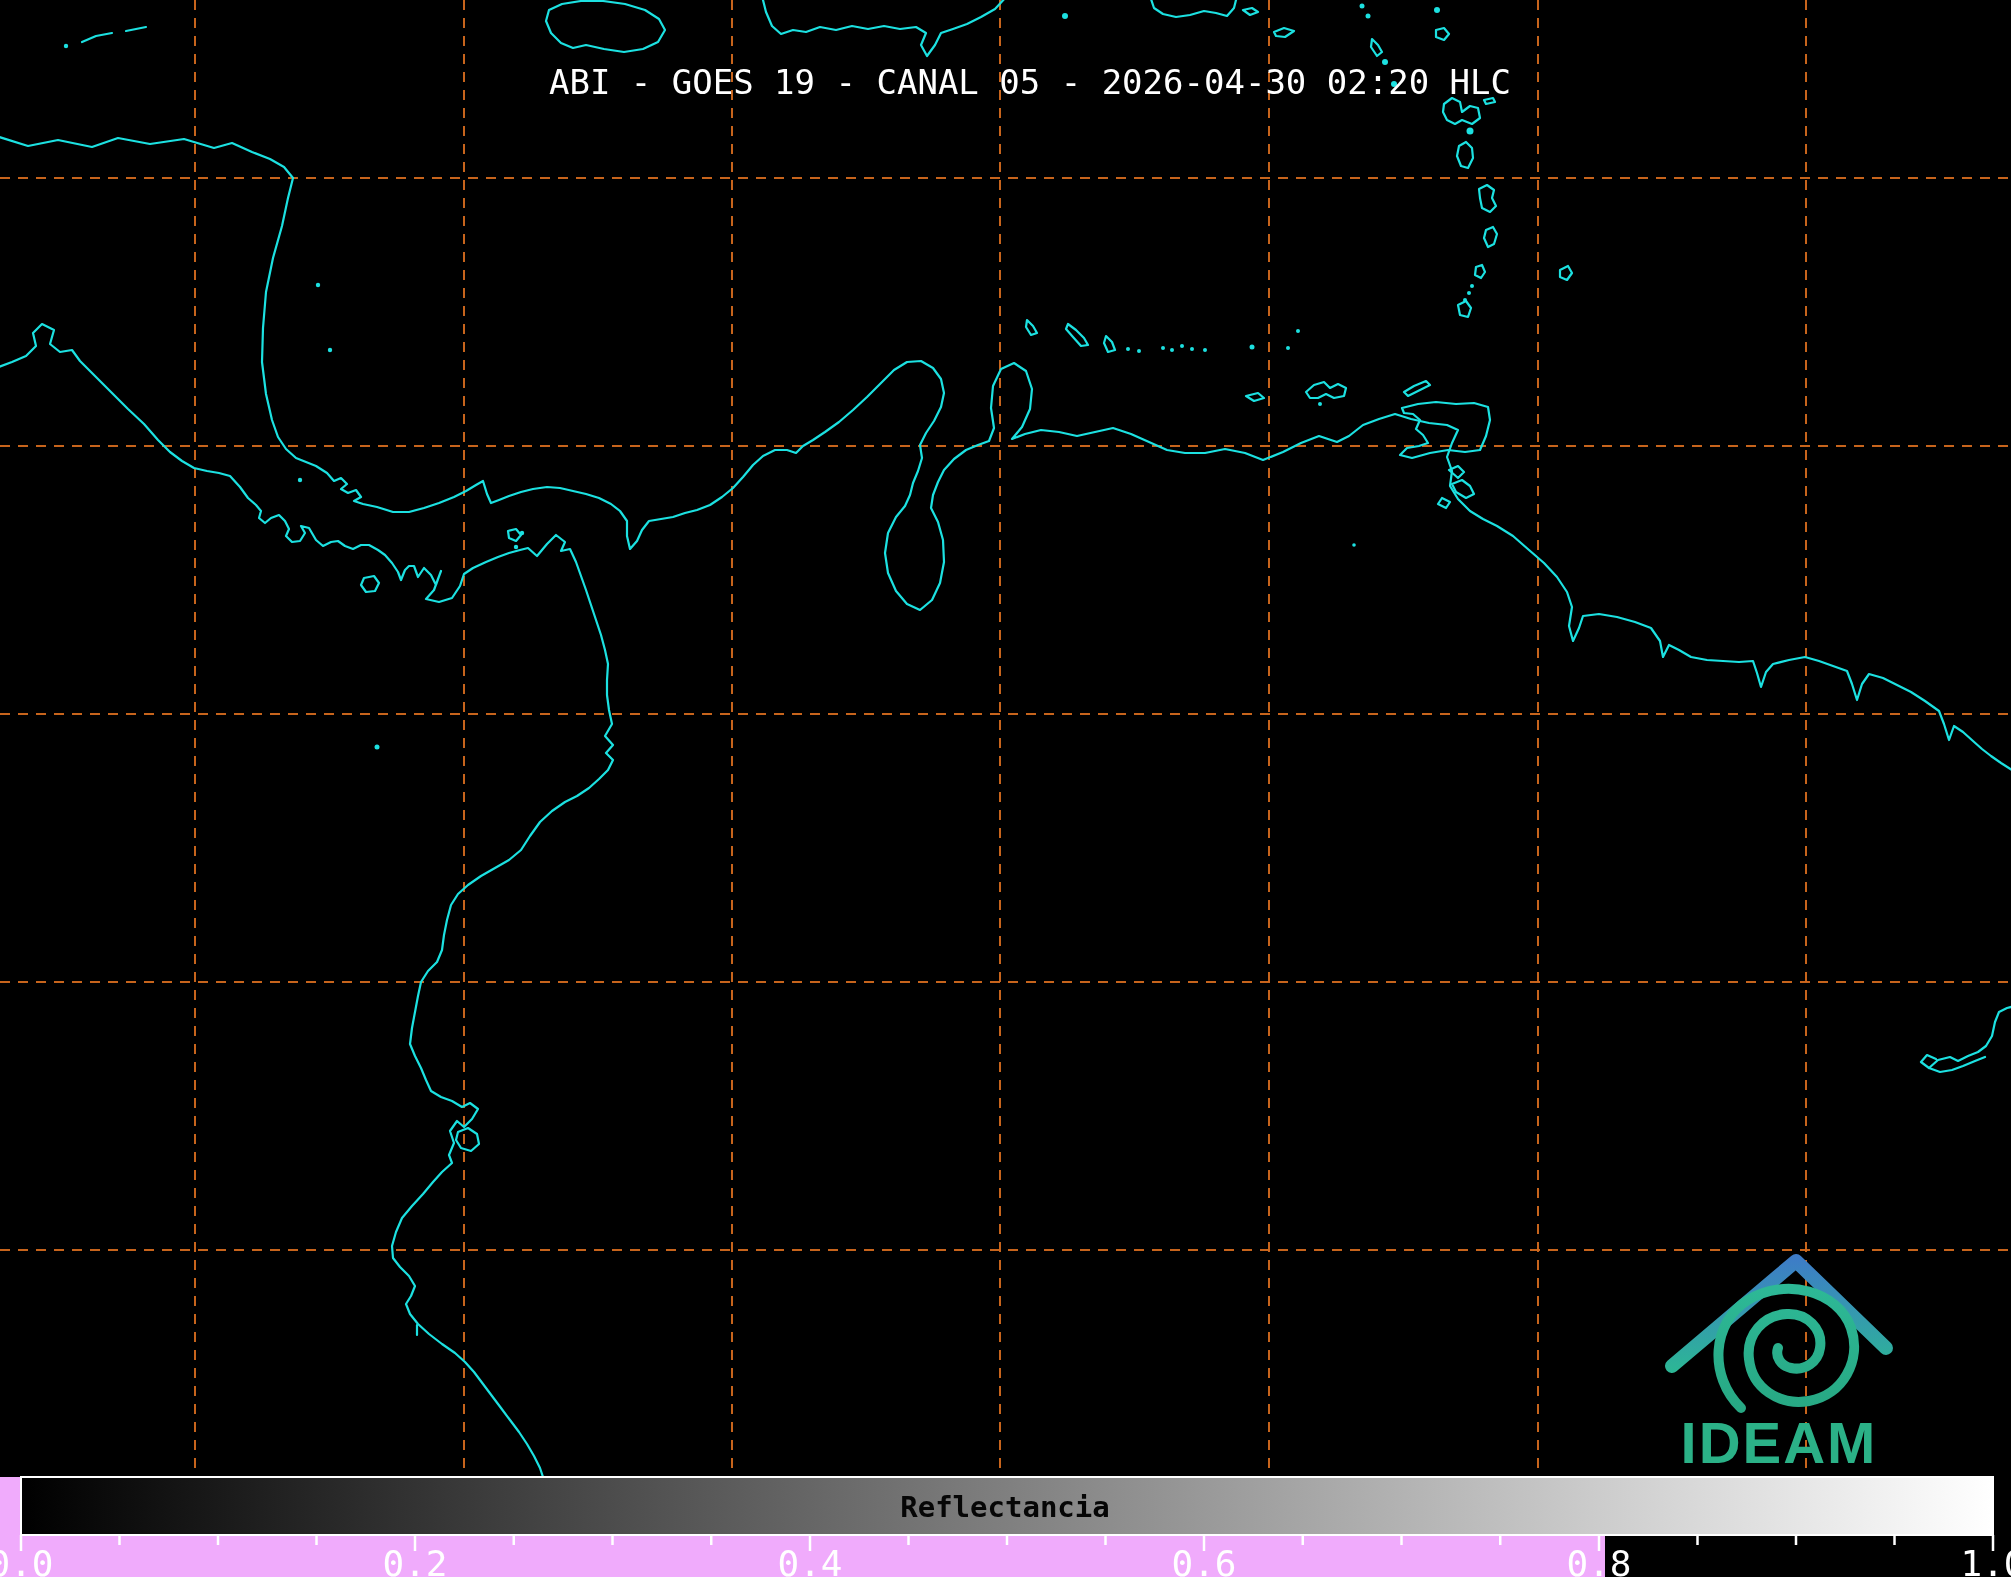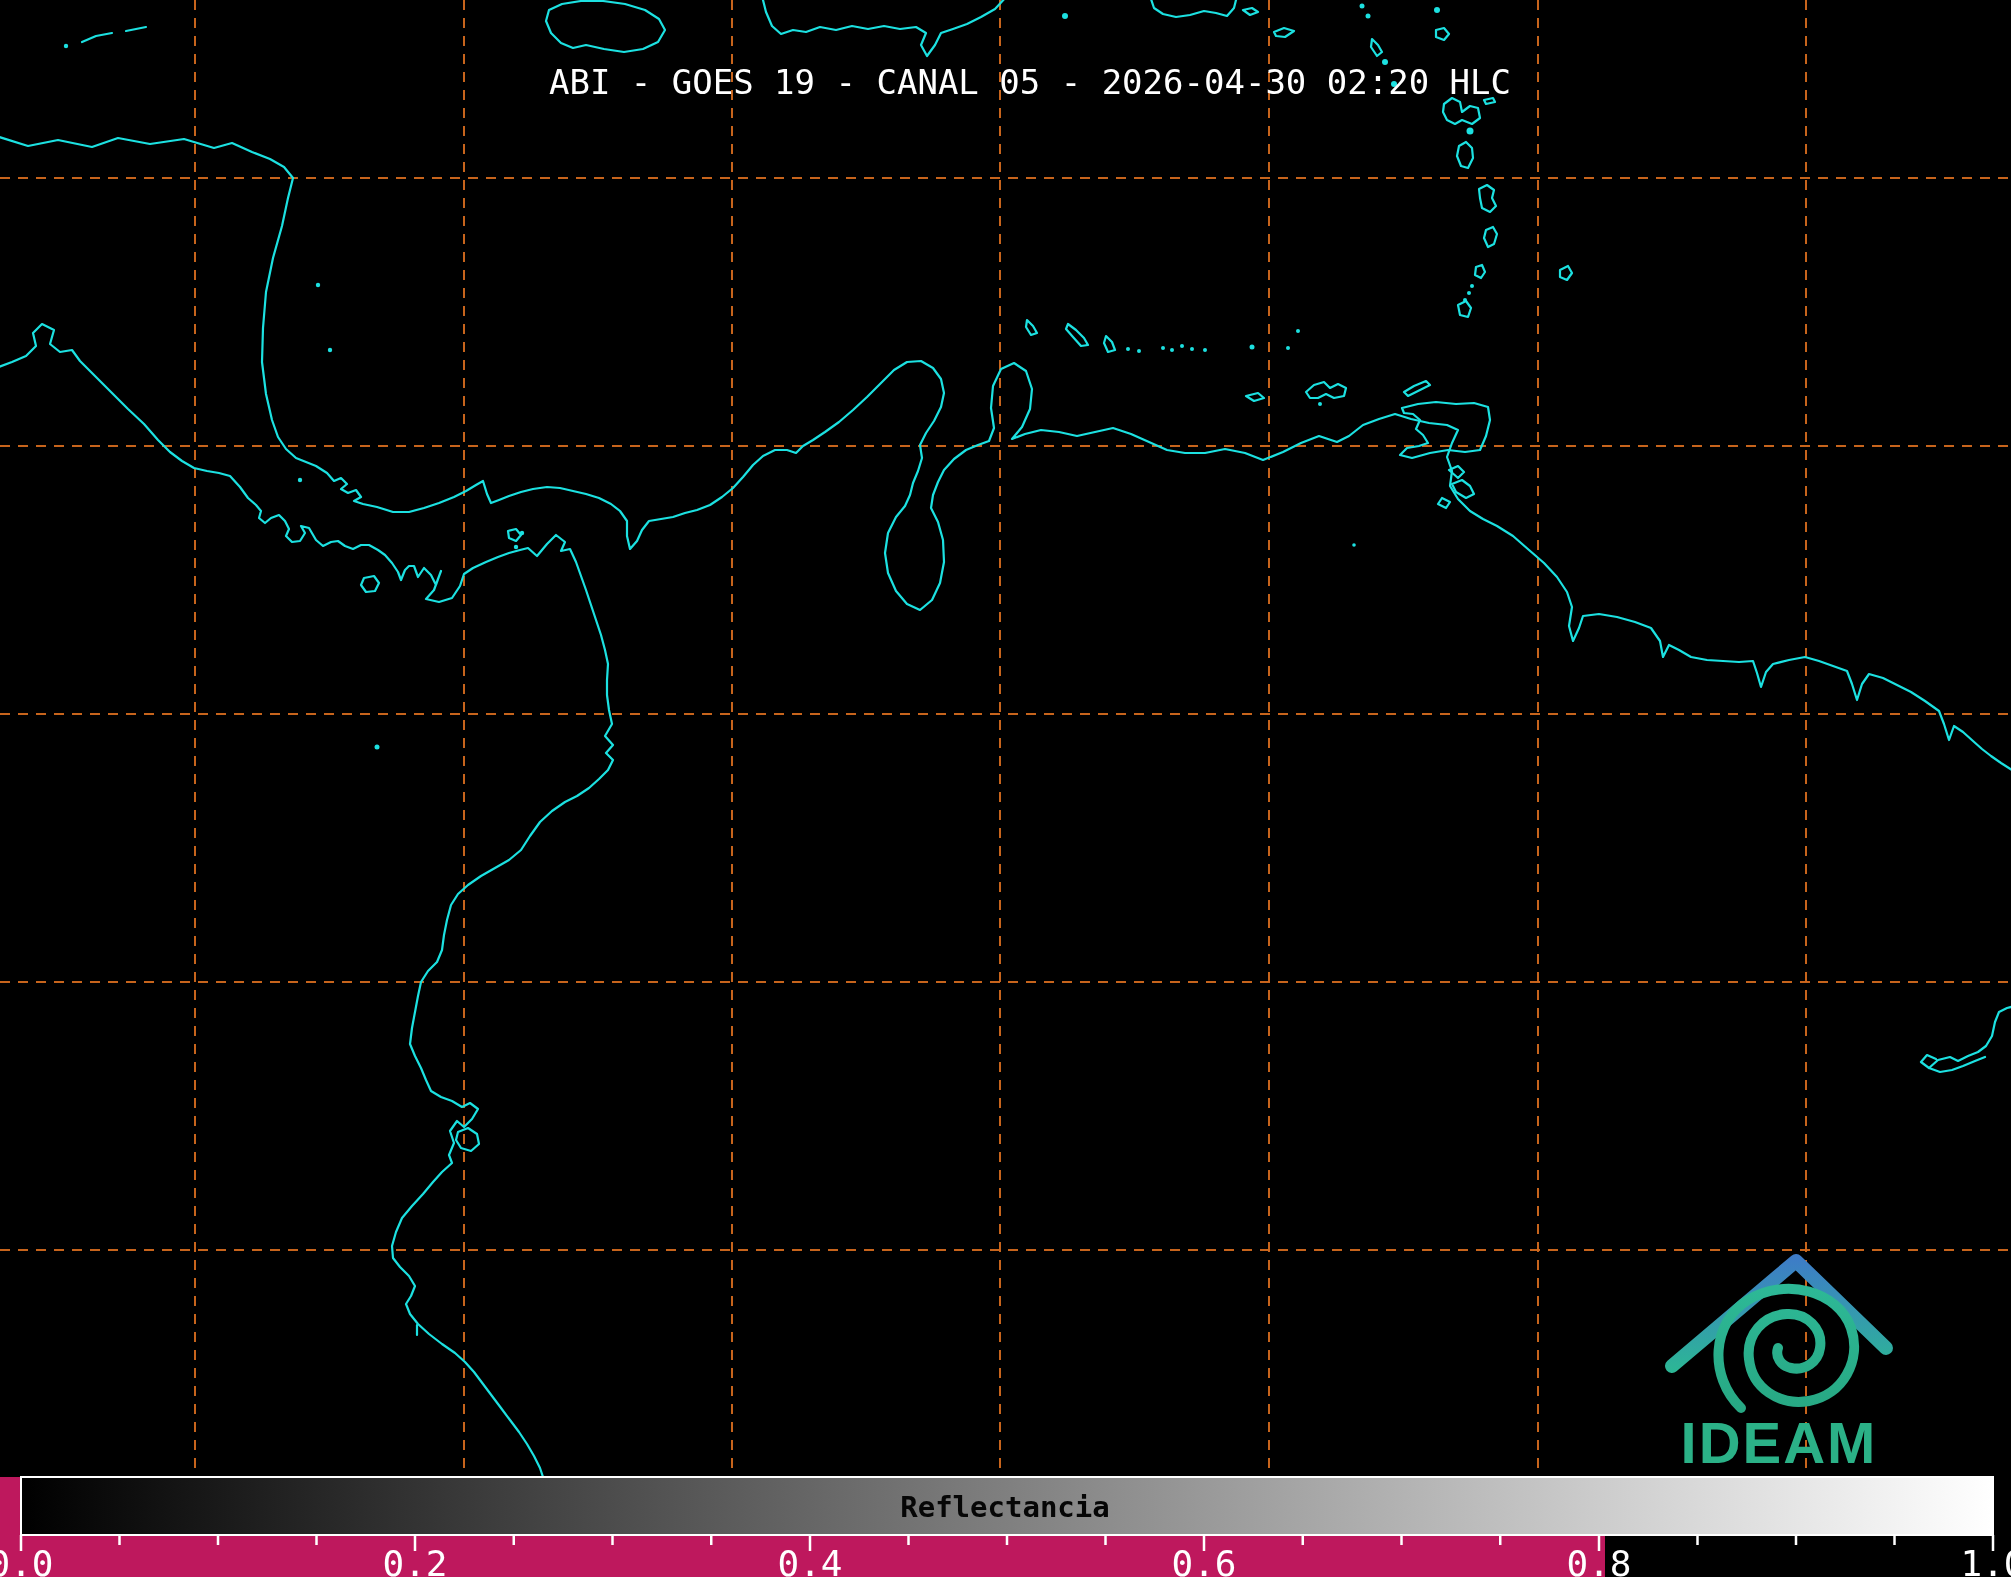--- a/index.html
+++ b/index.html
@@ -1,16 +1,16 @@
 <!DOCTYPE html>
 <html style="--coast: #1ce1e1; --grid: #d2691e; --logo-green: #2bb187;"><head>
 <meta charset="utf-8">
 <style>
   html,body{margin:0;padding:0;background:#000;width:2011px;height:1577px;overflow:hidden}
-  .stage{position:relative;width:1605px;height:1577px;background:#be185d}
+  .stage{position:relative;width:1605px;height:1577px;background:#f0abfc}
   svg{display:block}
   .grid-line{stroke:var(--grid,#d2691e);stroke-width:2;stroke-dasharray:10 8;fill:none;opacity:.95}
   .coast{stroke:var(--coast,#1ce1e1);stroke-width:2.2;fill:none;stroke-linejoin:round;stroke-linecap:round}
   .coast-dot{fill:var(--coast,#1ce1e1);stroke:none}
   .title-text{font-family:"DejaVu Sans Mono",monospace;font-size:34px;fill:#fff}
   .cbar-frame{fill:url(#cbarGrad);stroke:#fff;stroke-width:2}
   .cbar-label{font-family:"DejaVu Sans Mono",monospace;font-weight:bold;font-size:29px;fill:#060606}
   .tick{stroke:#fff;stroke-width:2.5}
   .tick-label{font-family:"DejaVu Sans Mono",monospace;font-size:36px;fill:#fff}
   .logo-roof{stroke:url(#roofGrad);stroke-width:14;fill:none;stroke-linecap:round;stroke-linejoin:round}

